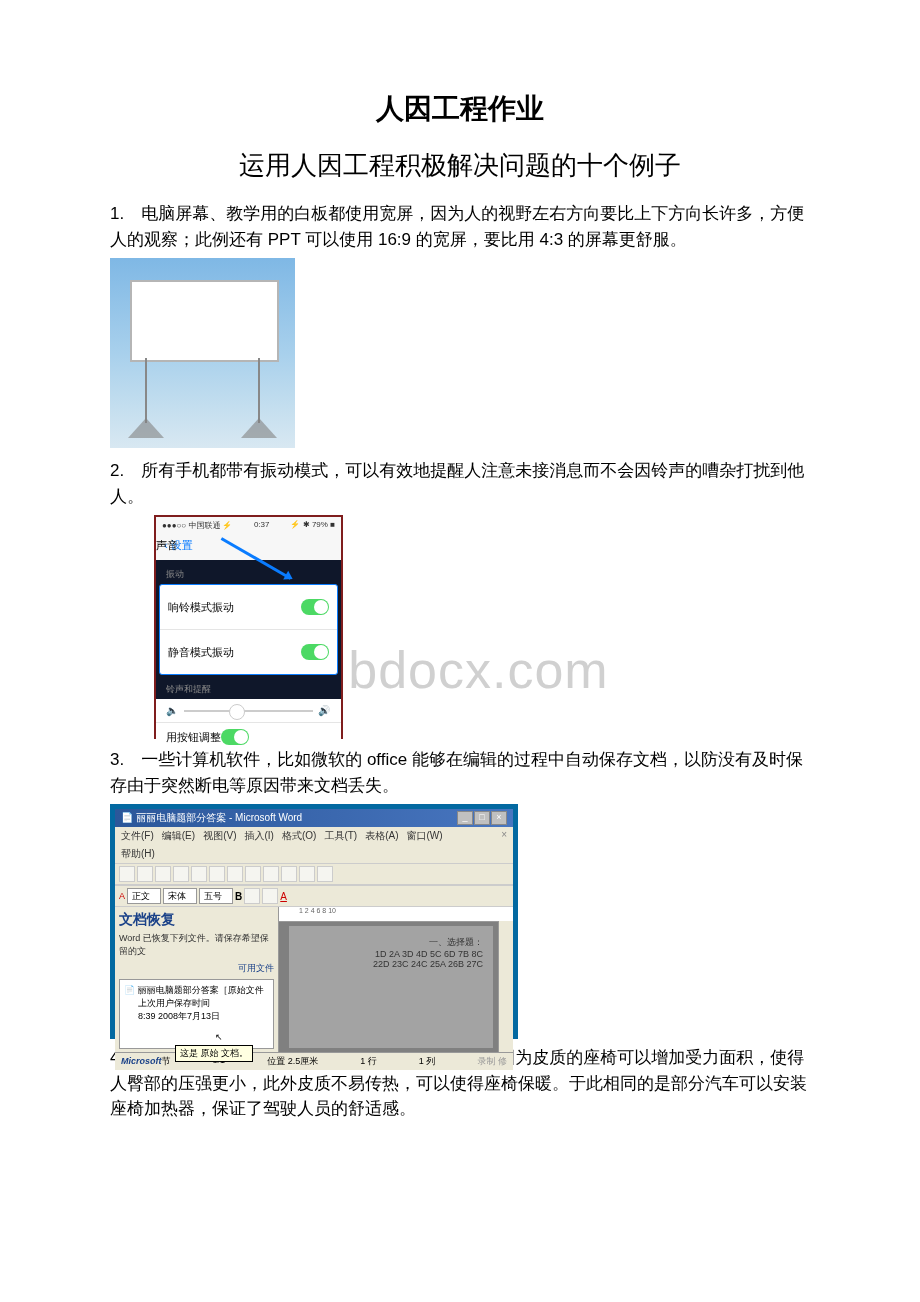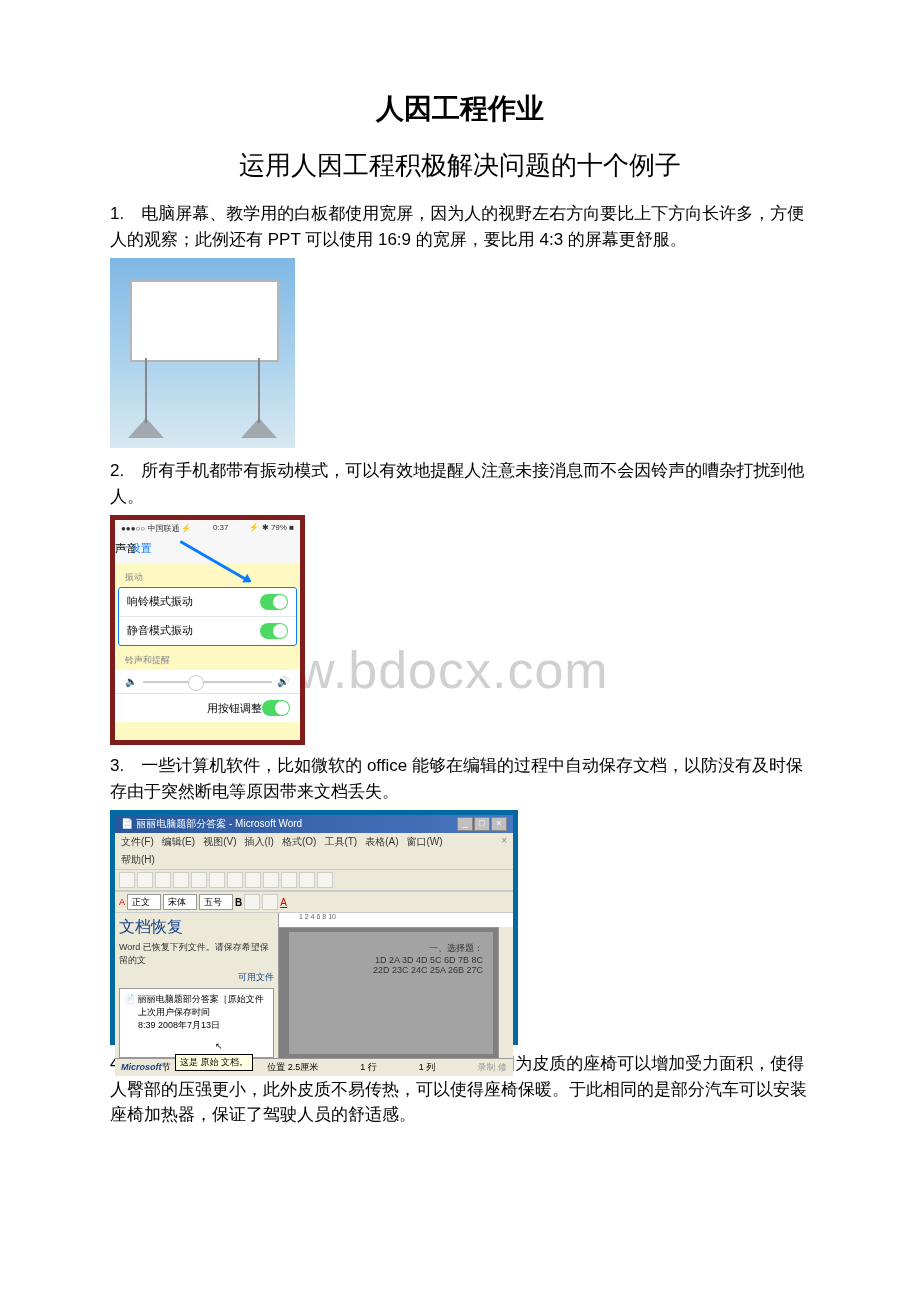--- a/index.html
+++ b/index.html
@@ -94,25 +94,26 @@
   width: 0; height: 0;
   border-left: 18px solid transparent;
   border-right: 18px solid transparent;
   border-bottom: 20px solid rgba(130,130,130,0.6);
 }
 
 
 .ios-box {
   width: 185px;
   height: 220px;
-  border: 5px solid #7f1d1d;
-  background: #fef9c3;
+  border: 2px solid #7f1d1d;
+  background: #0f172a;
   font-size: 10px;
   position: relative;
   z-index: 2;
+  margin-left: 44px;
 }
 .ios-status {
   display: flex;
   justify-content: space-between;
   padding: 3px 6px;
   background: #f7f7f7;
   font-size: 8px;
   color: #333;
 }
 .ios-nav {
@@ -127,22 +128,22 @@
 .ios-sec-label { padding: 8px 10px 3px; color: #888; font-size: 9px; }
 .ios-group {
   border: 1.5px solid #0a7cff;
   border-radius: 3px;
   margin: 0 3px;
   background: #fff;
 }
 .ios-row {
   display: flex;
   justify-content: space-between;
-  align-items: flex-start;
-  padding: 6px 8px;
+  align-items: center;
+  padding: 14px 8px;
   border-bottom: 1px solid #e5e5e5;
   font-size: 11px;
   gap: 48px;
 }
 .ios-row:last-child { border-bottom: none; }
 .ios-toggle {
   width: 28px;
   height: 16px;
   background: #4cd964;
   border-radius: 10px;
@@ -173,21 +174,21 @@
   position: absolute;
   left: 35%;
   top: -6px;
   width: 14px; height: 14px;
   background: #fff;
   border: 1px solid #ccc;
   border-radius: 50%;
 }
 .ios-row-plain {
   display: flex;
-  justify-content: flex-end;
+  justify-content: flex-start;
   align-items: center;
   padding: 6px 10px;
   background: #fff;
   font-size: 11px;
   border-top: 1px solid #e5e5e5;
 }
 .ios-arrow {
   position: absolute;
   top: 40px;
   left: 60px;
@@ -244,21 +245,21 @@
 }
 .word-tb-btn { width: 14px; height: 14px; background: #f5f5f0; border: 1px solid #ccc; }
 .word-tb-sel { height: 14px; background: #fff; border: 1px solid #999; padding: 0 10px 0 4px; font-size: 9px; line-height: 14px;}
 .word-body { display: flex; height: 145px; }
 .word-pane-l {
   width: 155px;
   background: #ece9d8;
   border-right: 1px solid #999;
   padding: 4px;
 }
-.word-pane-title { color: #1a4188; font-size: 16px; font-weight: normal; margin-bottom: 3px;}
+.word-pane-title { color: #1a4188; font-size: 14px; font-weight: bold; margin-bottom: 3px;}
 .word-pane-text { color: #333; font-size: 9px; margin-bottom: 4px; }
 .word-file-box {
   background: #fff;
   border: 1px solid #999;
   padding: 4px;
   font-size: 9px;
   height: 60px;
   position: relative;
 }
 .word-tooltip {

